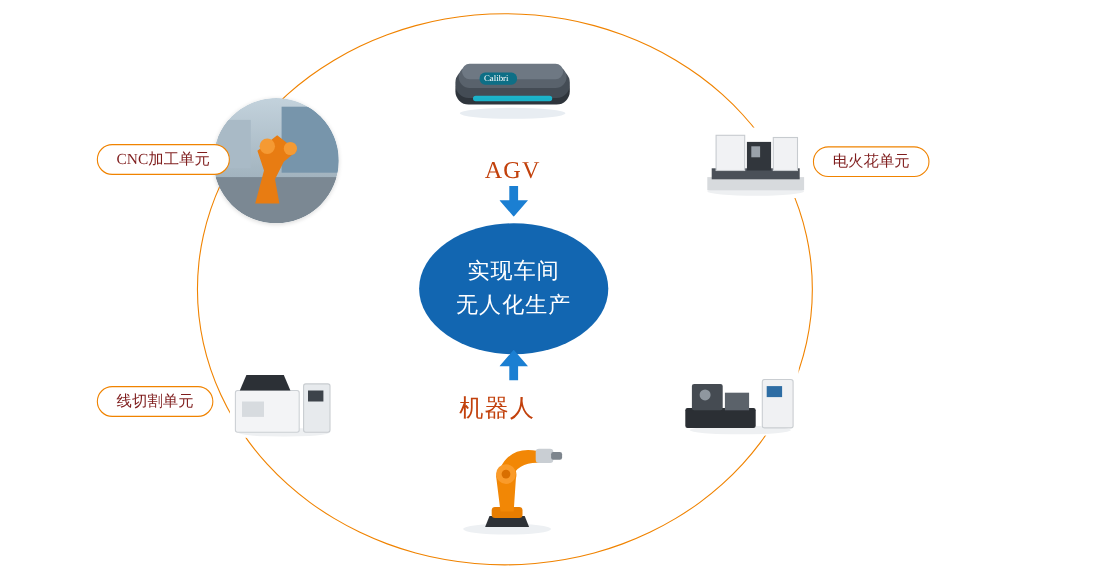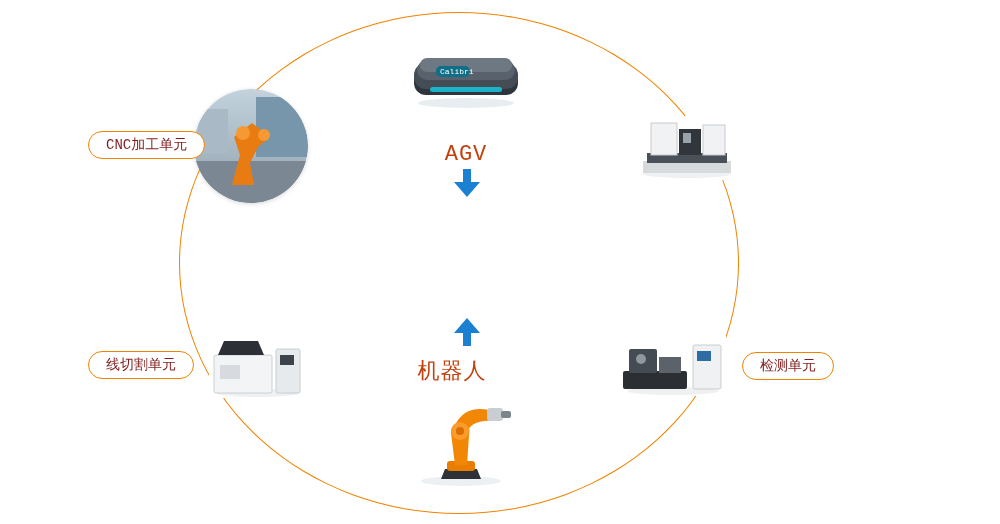--- a/index.html
+++ b/index.html
@@ -1,18 +1,18 @@
 <!DOCTYPE html>
 <html><head>
 <meta charset="utf-8">
 <style>
   html,body{margin:0;padding:0;background:#fff;}
   .stage{
     position:relative;width:1000px;height:524px;background:#fff;overflow:hidden;
-    font-family:Liberation Mono, monospace;color:#3a3a3a;
+    font-family:Liberation Serif, serif;color:#3a3a3a;
   }
   .ring{
     position:absolute;left:179px;top:12px;width:558px;height:500px;
     border:1.5px solid #f08300;border-radius:50%;
   }
   .center-ellipse{
     position:absolute;left:381px;top:203px;width:172px;height:119px;
     background:#1266b1;border-radius:50%;
     display:flex;flex-direction:column;align-items:center;justify-content:center;
     color:#ffffff;font-size:20px;line-height:1.55;letter-spacing:1px;
@@ -54,20 +54,24 @@
     </svg>
   </div>
   <div class="node-label" style="left:466px;top:142px;">AGV</div>
 
   <div class="arrow" style="left:454px;top:169px;">
     <svg width="26" height="28" viewBox="0 0 26 28">
       <path d="M9 0 h8 v13 h9 L13 28 L0 13 h9 Z" fill="#1b7fd2"></path>
     </svg>
   </div>
 
+  <div class="center-ellipse">
+    <span>实现车间</span>
+    <span>无人化生产</span>
+  </div>
 
   <div class="arrow" style="left:454px;top:318px;">
     <svg width="26" height="28" viewBox="0 0 26 28">
       <path d="M13 0 L26 15 h-9 v13 h-8 V15 H0 Z" fill="#1b7fd2"></path>
     </svg>
   </div>
 
   <div class="node-label" style="left:452px;top:356px;">机器人</div>
   <div class="img-box" style="left:403px;top:388px;width:118px;height:100px;">
     <svg width="115" height="98" viewBox="0 0 115 98">
@@ -113,20 +117,23 @@
     <svg width="100" height="62" viewBox="0 0 100 62">
       <ellipse cx="50" cy="57" rx="44" ry="4" fill="#eef0f2"></ellipse>
       <rect x="6" y="44" width="88" height="12" fill="#d7dadd"></rect>
       <rect x="10" y="36" width="80" height="10" fill="#4a5058"></rect>
       <rect x="14" y="6" width="26" height="32" fill="#f1f2f4" stroke="#c7cbcf"></rect>
       <rect x="42" y="12" width="22" height="26" fill="#31363c"></rect>
       <rect x="66" y="8" width="22" height="30" fill="#f1f2f4" stroke="#c7cbcf"></rect>
       <rect x="46" y="16" width="8" height="10" fill="#9aa2aa"></rect>
     </svg>
   </div>
+  <div class="pill" style="left:739px;top:133px;">
+    <span>电火花单元</span>
+  </div>
 
   <div class="img-box" style="left:209px;top:334px;width:98px;height:64px;">
     <svg width="96" height="62" viewBox="0 0 96 62">
       <ellipse cx="48" cy="58" rx="42" ry="4" fill="#eef0f2"></ellipse>
       <rect x="4" y="20" width="58" height="38" rx="2" fill="#f3f4f6" stroke="#ccd0d4"></rect>
       <path d="M8 20 L14 6 h34 l6 14 Z" fill="#2c3036"></path>
       <rect x="66" y="14" width="24" height="44" rx="2" fill="#e7eaed" stroke="#c8ccd0"></rect>
       <rect x="70" y="20" width="14" height="10" fill="#3d434a"></rect>
       <rect x="10" y="30" width="20" height="14" fill="#d7dbdf"></rect>
     </svg>
@@ -139,17 +146,14 @@
     <svg width="104" height="60" viewBox="0 0 104 60">
       <ellipse cx="52" cy="56" rx="46" ry="4" fill="#eef0f2"></ellipse>
       <rect x="2" y="36" width="64" height="18" rx="2" fill="#2b2f34"></rect>
       <rect x="8" y="14" width="28" height="24" rx="2" fill="#454b52"></rect>
       <rect x="38" y="22" width="22" height="16" fill="#5b626a"></rect>
       <circle cx="20" cy="24" r="5" fill="#8f979f"></circle>
       <rect x="72" y="10" width="28" height="44" rx="2" fill="#f0f1f3" stroke="#c9cdd1"></rect>
       <rect x="76" y="16" width="14" height="10" fill="#2e6da4"></rect>
     </svg>
   </div>
-  <div class="pill" style="left:742px;top:352px;">
-    <span>检测单元</span>
-  </div>
 
 </div>
 
 </body></html>

